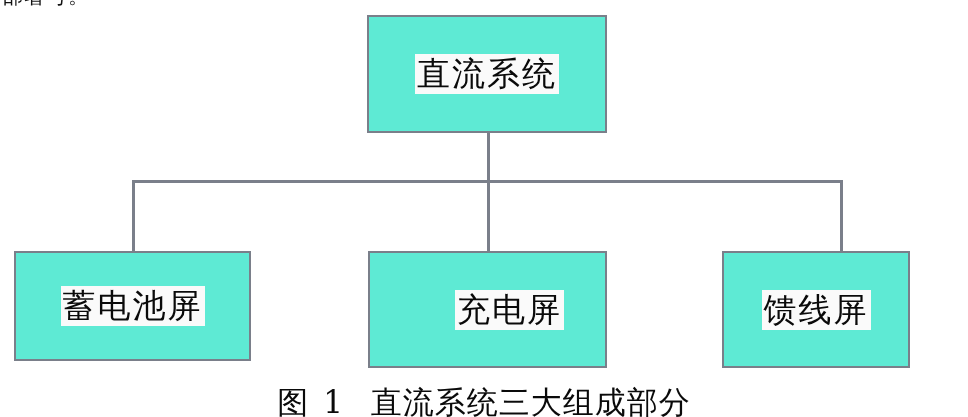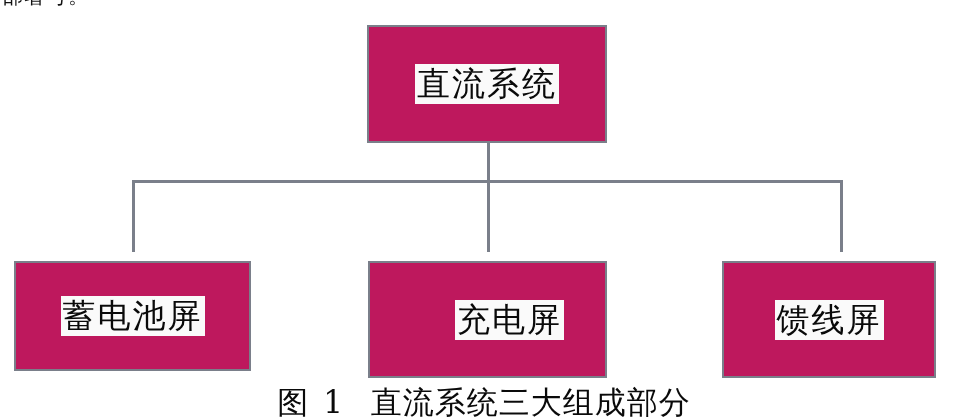--- a/index.html
+++ b/index.html
@@ -28,42 +28,41 @@
     letter-spacing: 1px;
     color: #111111;
     white-space: nowrap;
     font-family: "DejaVu Serif", "Liberation Serif", serif;
   }
 
   
   .node {
     position: absolute;
     box-sizing: border-box;
-    background: #be185d;
+    background: #5eead4;
     border: 2px solid #7a7f8a;
     display: flex;
     align-items: center;
     justify-content: center;
-    margin-top: 10px;
   }
   .node-label {
     background: #fafafa;
     color: #0a0a0a;
     font-size: 33px;
     line-height: 40px;
     letter-spacing: 2px;
     white-space: nowrap;
     padding: 0 2px;
     font-family: "DejaVu Serif", "Liberation Serif", serif;
   }
 
   #node-root      { left: 367px; top: 15px;  width: 240px; height: 118px; }
   #node-battery   { left: 14px;  top: 251px; width: 237px; height: 110px; }
   #node-charging  { left: 368px; top: 251px; width: 239px; height: 117px; padding-left: 44px; }
-  #node-feeder    { left: 722px; top: 251px; width: 214px; height: 117px; }
+  #node-feeder    { left: 722px; top: 251px; width: 188px; height: 117px; }
 
   
   .conn {
     position: absolute;
     background: #7a7f8a;
   }
   .conn-v { width: 3px; }
   .conn-h { height: 3px; }
 
   #conn-root-drop   { left: 487px; top: 133px; height: 49px; }

